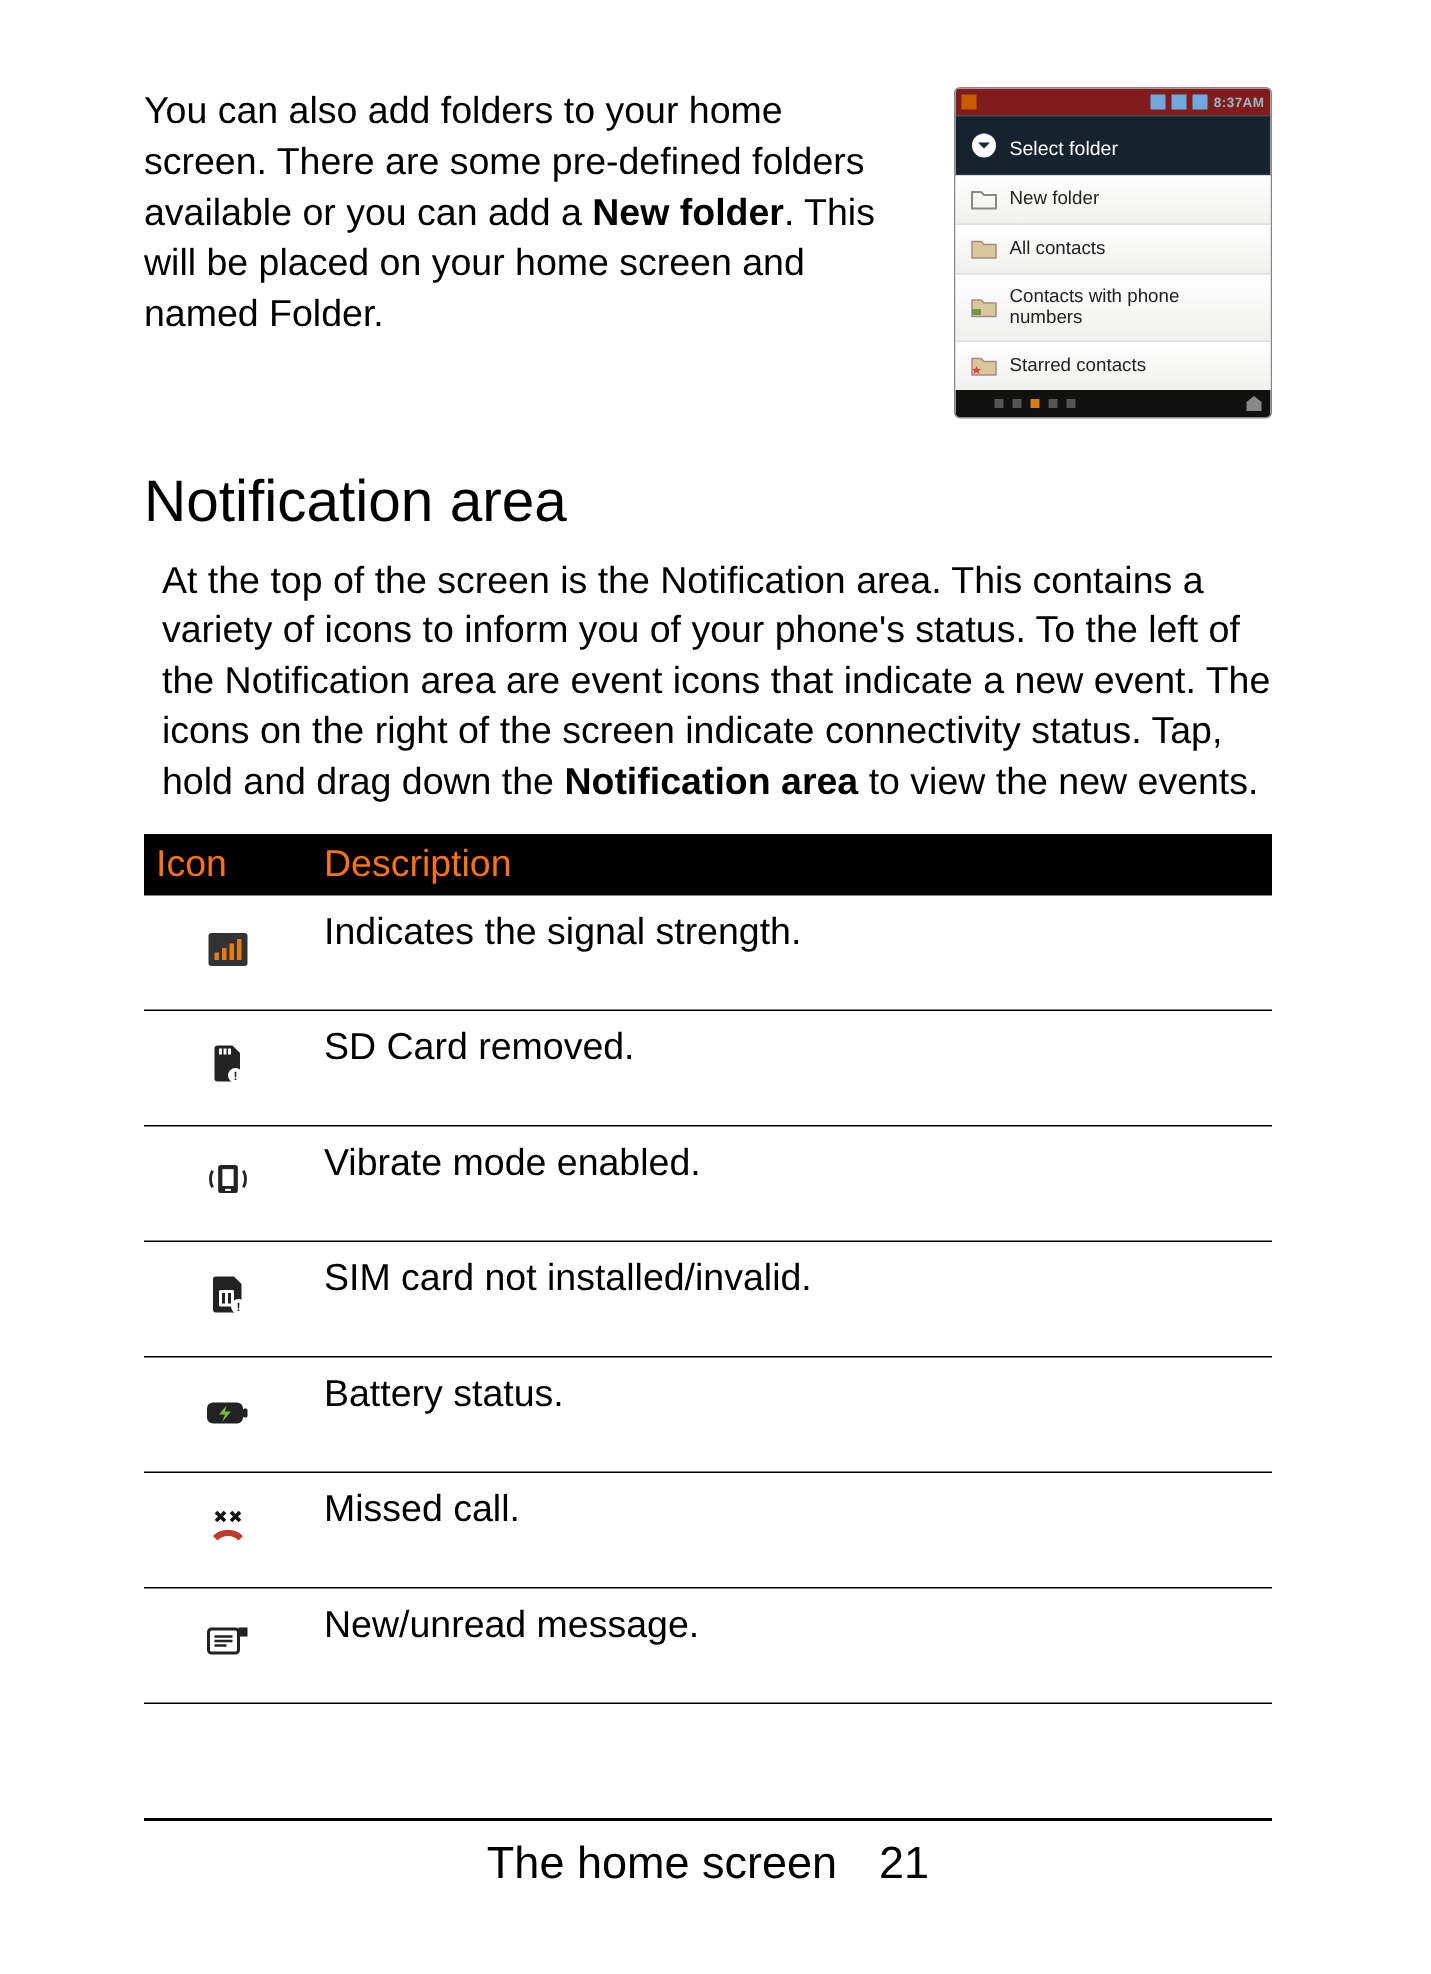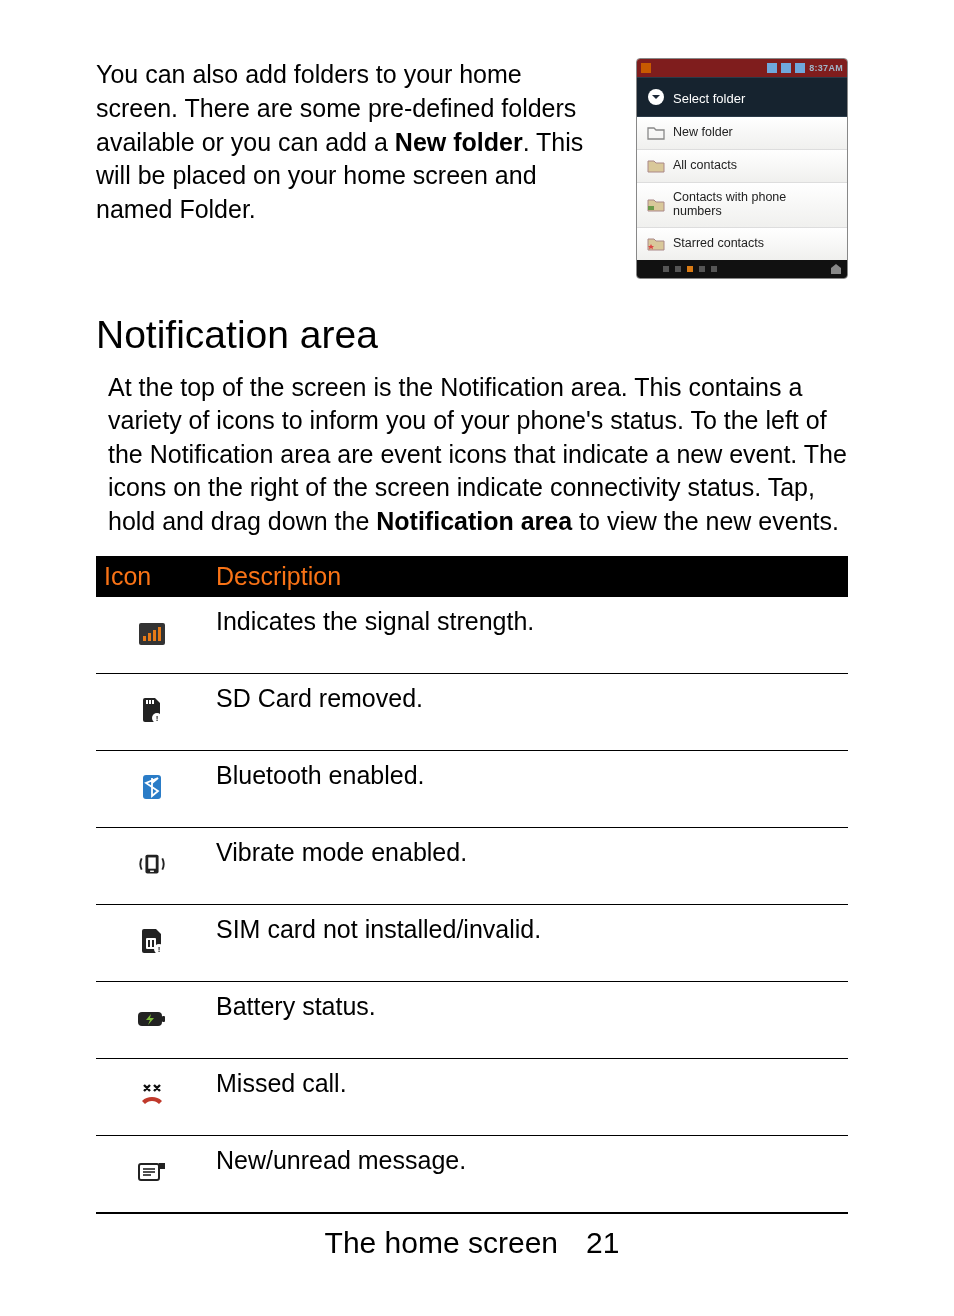--- a/index.html
+++ b/index.html
@@ -136,29 +136,20 @@
                 <rect x="9" y="4" width="2" height="4" fill="#fff"></rect>
                 <rect x="12" y="4" width="2" height="4" fill="#fff"></rect>
                 <circle cx="17" cy="22" r="5" fill="#fff"></circle>
                 <text x="17" y="25" text-anchor="middle" font-size="8" font-weight="700" fill="#222">!</text>
               </svg>
         </span></td>
         <td>SD Card removed.</td>
       </tr>
       <tr>
         <td class="icon-cell"><span class="icon-box">
-          <svg width="22" height="28" viewBox="0 0 22 28">
-                <rect x="2" y="2" width="18" height="24" rx="3" fill="#2a7cc7"></rect>
-                <path d="M11 5v18l6-5-12-8 12-5-6 5" fill="none" stroke="#fff" stroke-width="1.8"></path>
-              </svg>
-        </span></td>
-        <td>Bluetooth enabled.</td>
-      </tr>
-      <tr>
-        <td class="icon-cell"><span class="icon-box">
           <svg width="32" height="28" viewBox="0 0 32 28">
                 <rect x="9" y="4" width="14" height="20" rx="2" fill="#222"></rect>
                 <rect x="12" y="7" width="8" height="12" fill="#fff"></rect>
                 <rect x="14" y="21" width="4" height="1.5" fill="#fff"></rect>
                 <path d="M5 8 Q2 14 5 20" fill="none" stroke="#222" stroke-width="2"></path>
                 <path d="M27 8 Q30 14 27 20" fill="none" stroke="#222" stroke-width="2"></path>
               </svg>
         </span></td>
         <td>Vibrate mode enabled.</td>
       </tr>

